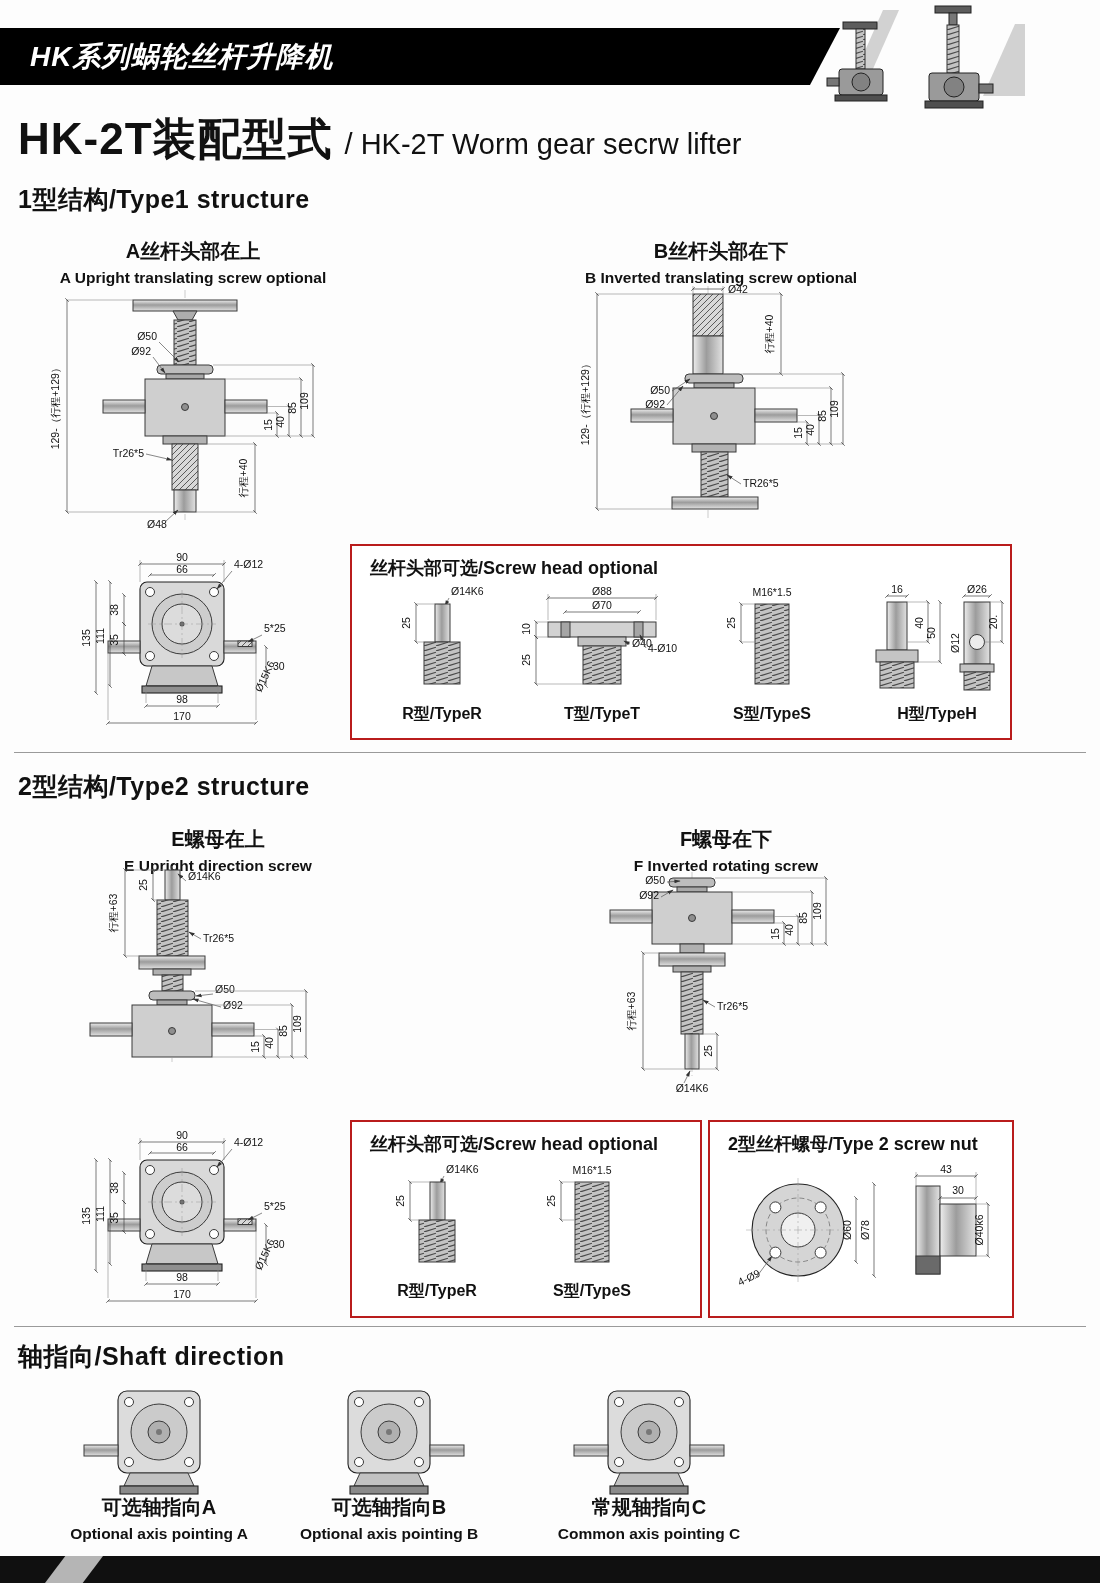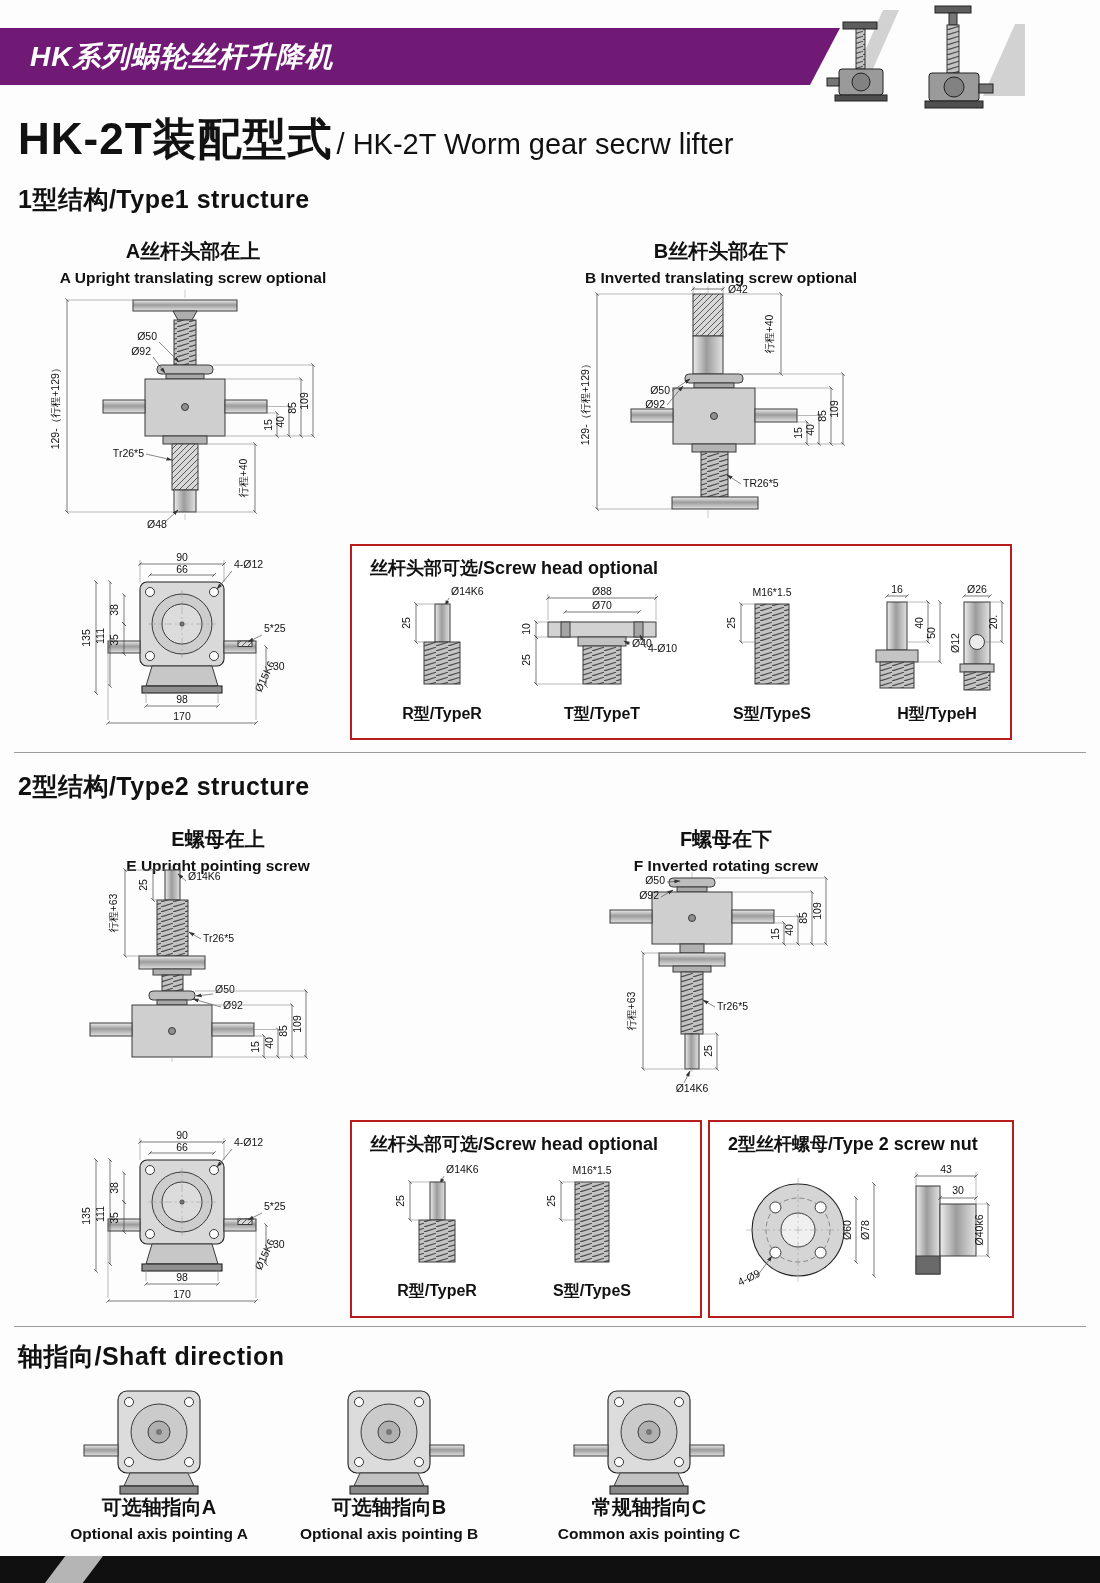--- a/index.html
+++ b/index.html
@@ -1,24 +1,24 @@
 <!DOCTYPE html>
 <html><head>
 <meta charset="utf-8">
 <style>
   *{margin:0;padding:0;box-sizing:border-box}
   html,body{background:#ffffff}
   body{font-family:"Liberation Sans","DejaVu Sans",sans-serif;color:#111}
   .page{position:relative;width:1100px;height:1583px;background:#fdfdfd;overflow:hidden}
 
-  .banner{position:absolute;left:0;top:28px;width:840px;height:57px;background:#701a75;
+  .banner{position:absolute;left:0;top:28px;width:840px;height:57px;background:#000000;
           clip-path:polygon(0 0,100% 0,calc(100% - 30px) 100%,0 100%);display:flex;align-items:center}
   .banner span{color:#fff;font-size:28px;font-weight:bold;font-style:italic;padding-left:30px;letter-spacing:1px}
 
-  .title-row{position:absolute;left:18px;top:110px;display:flex;align-items:baseline;gap:4px;white-space:nowrap}
+  .title-row{position:absolute;left:18px;top:110px;display:flex;align-items:baseline;gap:12px;white-space:nowrap}
   .t-zh{font-size:44px;font-weight:900;letter-spacing:1px}
   .t-en{font-size:29px;font-weight:400}
 
   .sec{position:absolute;left:18px;font-size:25px;font-weight:800;letter-spacing:.5px}
 
   .cap{position:absolute;text-align:center;line-height:1.5}
   .cap .zh{display:block;font-size:20px;font-weight:700}
   .cap .en{display:block;font-size:15.5px;font-weight:600}
 
   .box{position:absolute;border:2px solid #b91c1c;background:#fff}
@@ -348,21 +348,21 @@
       </g>
     </svg>
   </div>
 
   <div class="hr" style="top:752px"></div>
 
   <h2 class="sec" style="top:770px">2型结构/Type2 structure</h2>
 
   <div class="cap" style="left:68px;top:824px;width:300px">
     <span class="zh">E螺母在上</span>
-    <span class="en">E Upright pointing screw</span>
+    <span class="en">E Upright direction screw</span>
   </div>
   <div class="cap" style="left:566px;top:824px;width:320px">
     <span class="zh">F螺母在下</span>
     <span class="en">F Inverted rotating screw</span>
   </div>
 
   <svg class="draw" style="left:65px;top:862px" width="305" height="245" viewBox="0 0 305 245">
     <line class="cl" x1="107" y1="4" x2="107" y2="200"></line>
     <g>
       <rect class="o" x="100" y="8" width="15" height="30" fill="url(#gV)"></rect>

